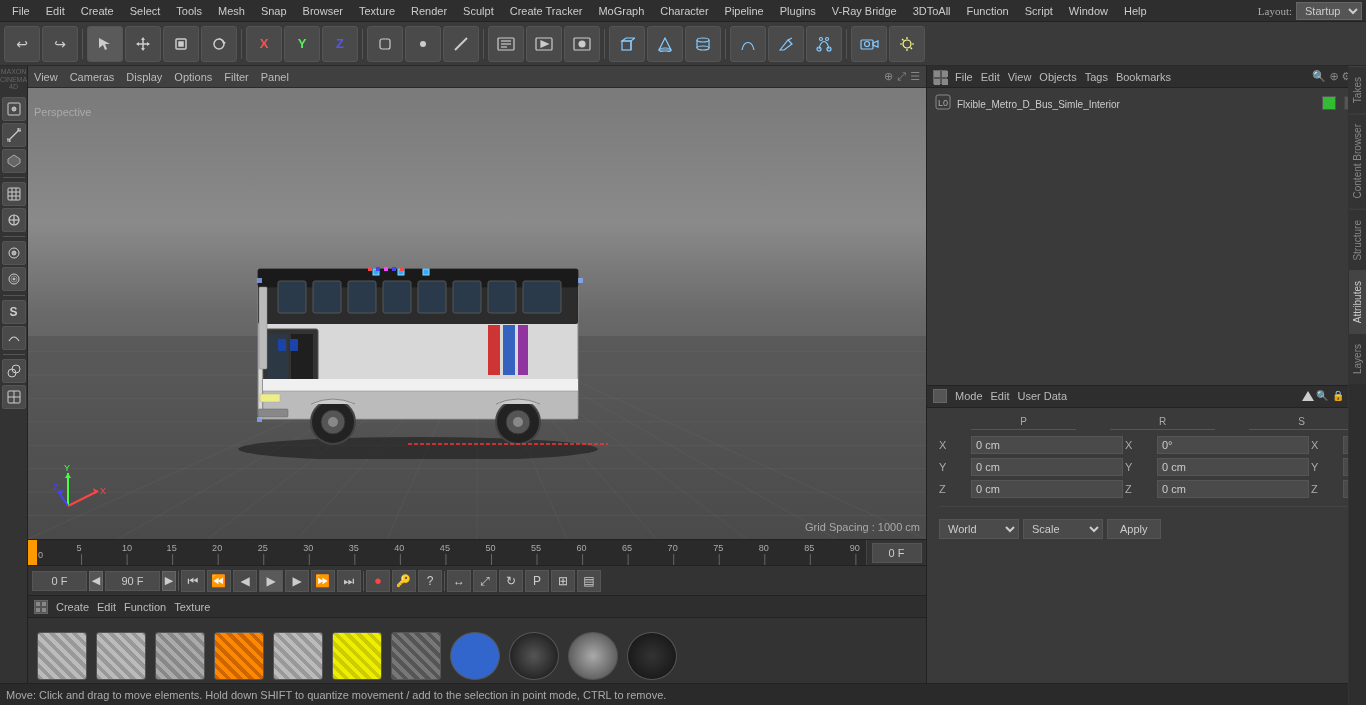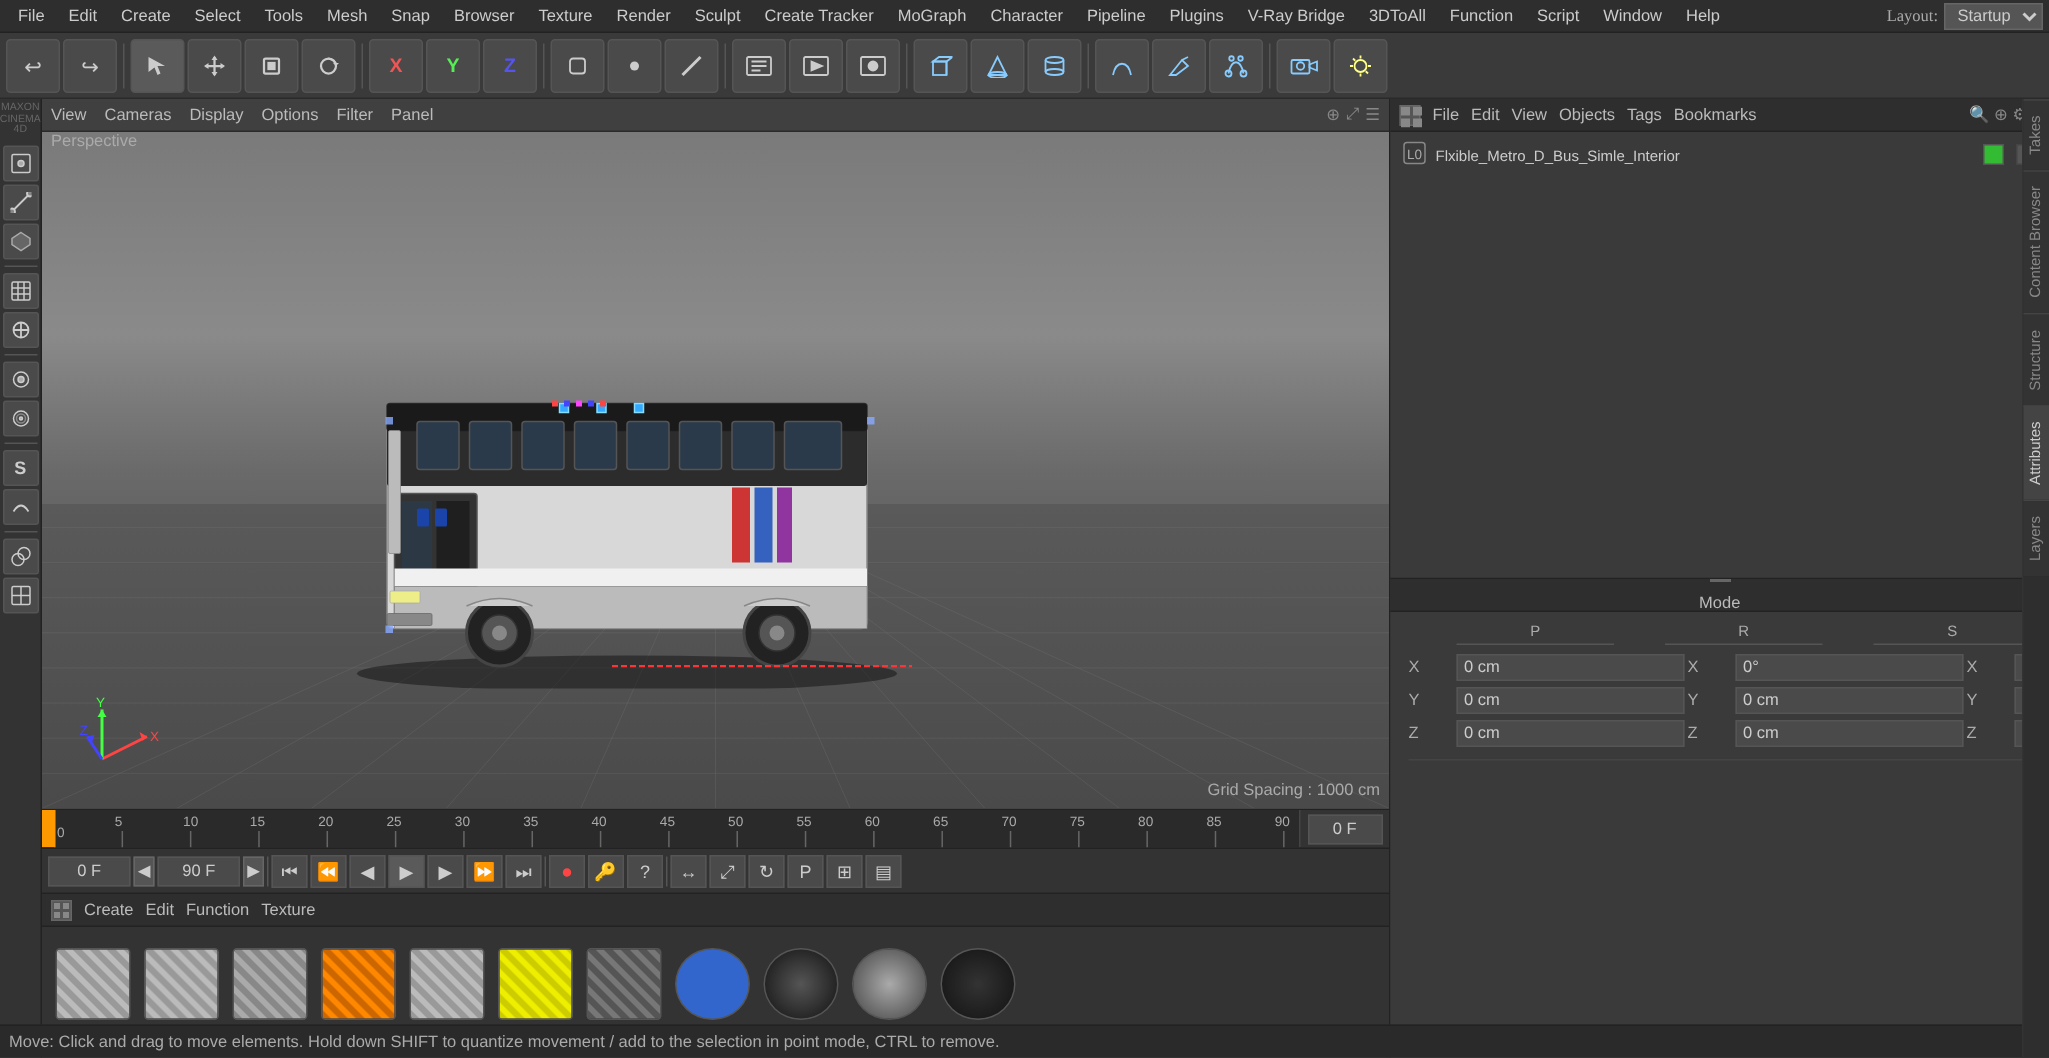--- a/index.html
+++ b/index.html
@@ -128,21 +128,21 @@
 
     
     #viewport {
       flex: 1;
       position: relative;
       background: #555;
       overflow: hidden;
     }
     .perspective-label {
       position: absolute;
-      top: 0;
+      top: 18px;
       left: 6px;
       color: #aaa;
       font-size: 11px;
     }
     .grid-spacing-label {
       position: absolute;
       bottom: 6px;
       right: 6px;
       color: #aaa;
       font-size: 11px;
@@ -261,21 +261,20 @@
       flex-direction: column;
     }
     #ap-header {
       height: 22px;
       background: #2e2e2e;
       display: flex;
       align-items: center;
       padding: 0 6px;
       gap: 8px;
       border-bottom: 1px solid #222;
-      flex-direction: column;
     }
     #ap-content {
       flex: 1;
       background: #3a3a3a;
       padding: 8px;
       display: flex;
       flex-direction: column;
       gap: 4px;
     }
     .ap-input {
@@ -1018,20 +1017,29 @@
           <span style="color:#aaa;font-size:11px;display:flex;align-items:center;">Z</span>
           <input type="text" value="0 cm" class="ap-input" style="">
           <span style="color:#aaa;font-size:11px;display:flex;align-items:center;">Z</span>
           <input type="text" value="0 cm" class="ap-input" style="">
           <span style="color:#aaa;font-size:11px;display:flex;align-items:center;">Z</span>
           <input type="text" value="0°" class="ap-input" style="">
         </div>
 
         <div style="height:1px;background:#444;margin:4px 0;"></div>
 
+        <div style="display:flex;align-items:center;gap:4px;margin-top:4px;">
+          <select class="coord-dropdown" style="width:80px;">
+            <option>World</option>
+          </select>
+          <select class="coord-dropdown" style="width:80px;">
+            <option>Scale</option>
+          </select>
+          <button class="coord-apply-btn">Apply</button>
+        </div>
       </div>
     </div>
   </div>
 </div>
 
 <div id="status-bar" style="position:absolute;bottom:0;left:0;right:0;height:22px;background:#2a2a2a;display:flex;align-items:center;padding:0 6px;border-top:1px solid #222;">
   <span class="status-text">Move: Click and drag to move elements. Hold down SHIFT to quantize movement / add to the selection in point mode, CTRL to remove.</span>
 </div>
 
 </body></html>

